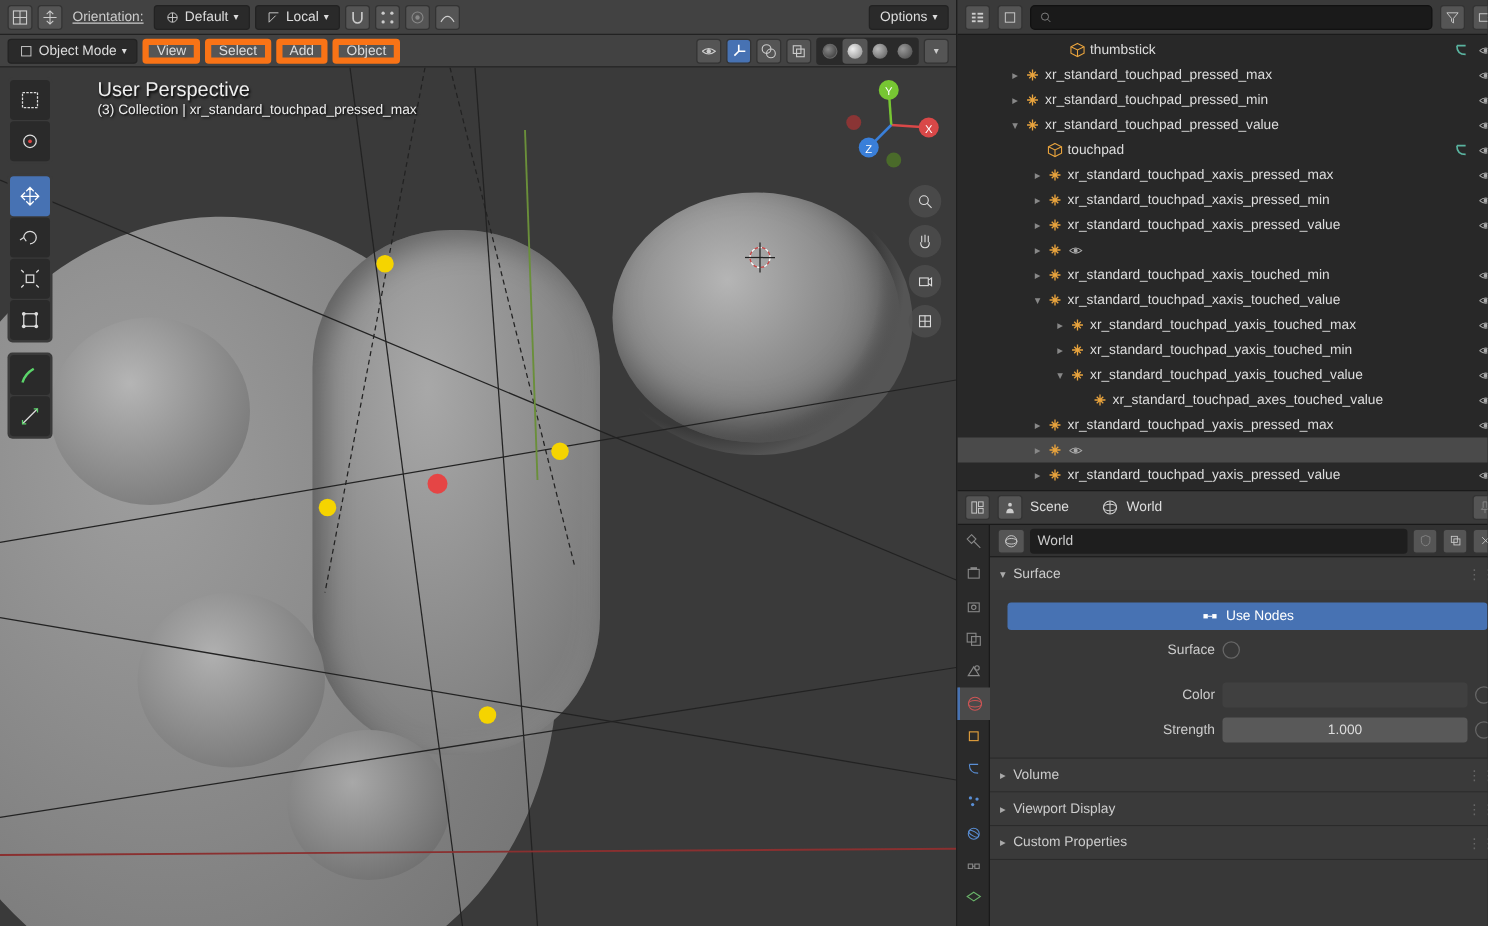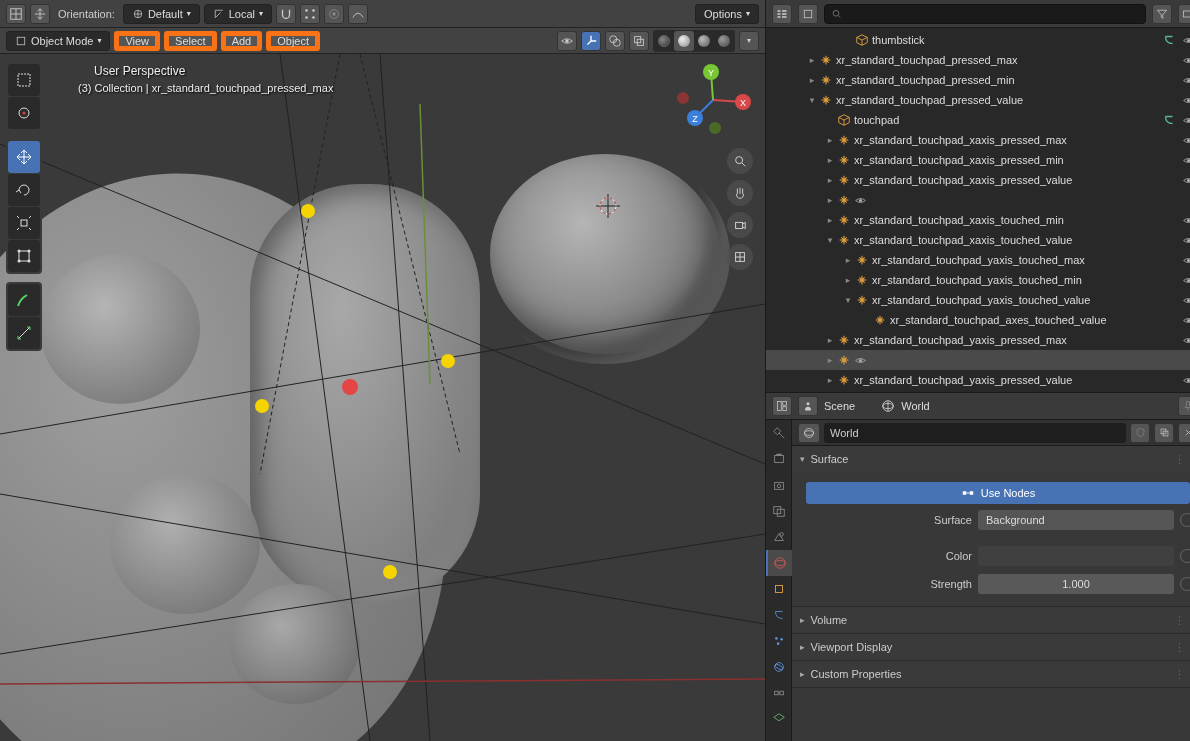--- a/index.html
+++ b/index.html
@@ -6,35 +6,35 @@
 body { background: #1a1a1a; color: #ccc; font-size: 11px; overflow: hidden; width: 1190px; height: 741px; position: relative; }
 
 
 .viewport { position: absolute; left: 0; top: 0; width: 765px; height: 741px; background: #3a3a3a; }
 .right-panel { position: absolute; left: 765px; top: 0; width: 439px; height: 741px; background: #303030; border-left: 1px solid #1a1a1a; }
 
 
 .vp-header { height: 28px; background: #424242; display: flex; align-items: center; padding: 0 6px; gap: 4px; border-bottom: 1px solid #222; }
 .vp-header2 { height: 26px; background: #424242; display: flex; align-items: center; padding: 0 6px; gap: 4px; border-bottom: 1px solid #222; }
 .hdr-btn { background: #555; border: 5px solid #f97316; border-radius: 3px; padding: 2px 6px; color: #ddd; font-size: 11px; cursor: pointer; display: flex; align-items: center; gap: 3px; height: 20px; }
-.hdr-label { color: #ccc; font-size: 11px; padding: 0 4px; }
+.hdr-label { color: #ccc; font-size: 11px; padding: 0 4px; text-decoration: underline; }
 .hdr-dropdown { background: #2a2a2a; border: 1px solid #222; border-radius: 3px; padding: 2px 8px; color: #ddd; cursor: pointer; display: flex; align-items: center; gap: 4px; height: 20px; }
 .hdr-icon-btn { width: 20px; height: 20px; background: #555; border: 1px solid #333; border-radius: 3px; display: flex; align-items: center; justify-content: center; cursor: pointer; }
 .spacer { flex: 1; }
 .chev { font-size: 8px; }
 
 
 .toolbar-left { position: absolute; left: 6px; top: 62px; width: 36px; display: flex; flex-direction: column; gap: 2px; }
 .tool-group { background: #3a3a3a; border-radius: 4px; padding: 2px; display: flex; flex-direction: column; gap: 1px; margin-bottom: 6px; }
 .tool-btn { width: 32px; height: 32px; background: #2a2a2a; border-radius: 3px; display: flex; align-items: center; justify-content: center; cursor: pointer; }
 .tool-btn.active { background: #4772b3; }
 .tool-btn svg { width: 18px; height: 18px; }
 
 
-.vp-info { position: absolute; left: 78px; top: 64px; color: #eee; text-shadow: 1px 1px 2px #000; font-size: 12px; margin-left: 16px; }
+.vp-info { position: absolute; left: 78px; top: 64px; color: #eee; text-shadow: 1px 1px 2px #000; font-size: 16px; }
 .vp-info2 { position: absolute; left: 78px; top: 82px; color: #eee; text-shadow: 1px 1px 2px #000; font-size: 11px; }
 
 
 .nav-gizmo { position: absolute; right: 12px; top: 60px; width: 80px; height: 80px; }
 .nav-balls { position: absolute; right: 12px; top: 148px; display: flex; flex-direction: column; gap: 6px; }
 .nav-ball { width: 26px; height: 26px; border-radius: 50%; background: rgba(80,80,80,0.7); display: flex; align-items: center; justify-content: center; cursor: pointer; }
 
 
 .scene { position: absolute; left: 0; top: 54px; width: 765px; height: 687px; overflow: hidden; }
 
@@ -827,23 +827,20 @@
         <div class="use-nodes-btn">
           <svg viewBox="0 0 16 16" width="14" height="14">
               <rect x="2" y="6" width="4" height="4" fill="#fff"></rect>
               <rect x="10" y="6" width="4" height="4" fill="#fff"></rect>
               <line x1="6" y1="8" x2="10" y2="8" stroke="#fff"></line>
             </svg>
           <span>Use Nodes</span>
         </div>
         <div class="prop-row">
           <div class="prop-label">Surface</div>
-          <div class="prop-value">
-              <span>Background</span>
-            </div>
           <div class="prop-dot"></div>
         </div>
         <div style="height:8px;"></div>
         <div class="prop-row">
           <div class="prop-label">Color</div>
           <div class="prop-value" style="background:#404040;"></div>
           <div class="prop-dot"></div>
         </div>
         <div class="prop-row">
           <div class="prop-label">Strength</div>

